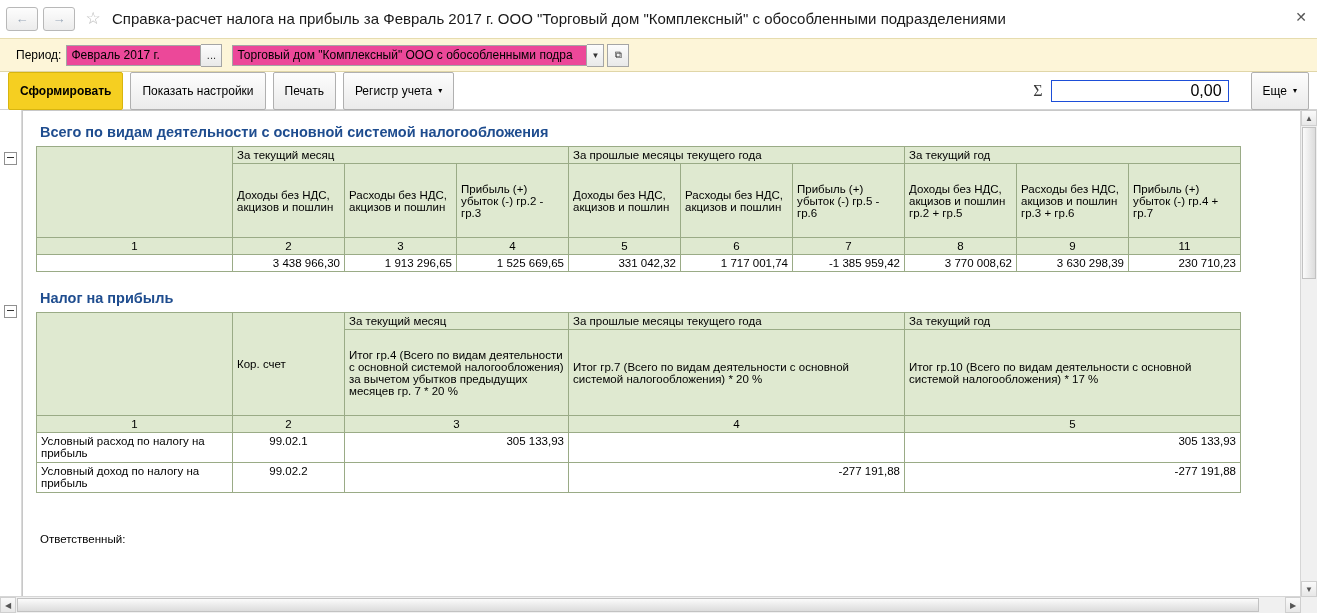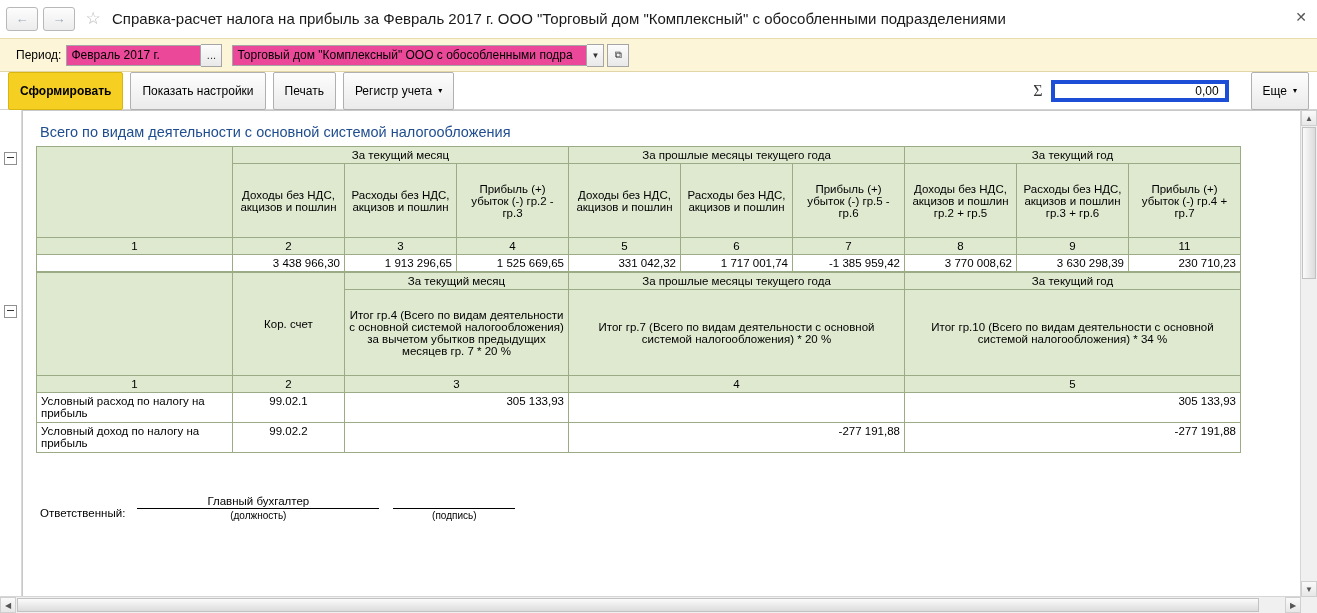--- a/index.html
+++ b/index.html
@@ -162,26 +162,26 @@
   .sum-sign {
     margin-left: auto;
     font-size: 16px;
     color: #3a3a3a;
     margin-right: 8px;
     font-family: "Liberation Serif", serif;
   }
   .sum-box {
     width: 178px;
     height: 22px;
-    border: 4px solid #1d4ed8;
+    border: 1px solid #1d4ed8;
     background: #fff;
     display: flex; align-items: center; justify-content: flex-end;
     padding-right: 6px;
     box-sizing: border-box;
-    font-size: 12px;
+    font-size: 16px;
   }
   .btn-more { margin-left: 22px; margin-right: 0; }
 
   
   .report-wrap {
     position: absolute;
     top: 110px;
     left: 0;
     right: 0;
     bottom: 0;
@@ -213,39 +213,38 @@
   .report {
     flex: 1;
     position: relative;
     overflow: hidden;
     padding: 8px 0 0 14px;
     box-sizing: border-box;
     background: #fff;
   }
   .sec-title {
     font-size: 14.5px;
-    font-weight: normal;
+    font-weight: bold;
     color: #1f4d8f;
     margin: 6px 0 6px 4px;
   }
   .sec-title.second { margin-top: 18px; }
 
   table.rpt {
     border-collapse: collapse;
     table-layout: fixed;
     font-size: 11.5px;
   }
   table.rpt td {
     border: 1px solid #9aab86;
     padding: 2px 4px;
     vertical-align: top;
   }
   .hdr {
     background: #dfe9d0;
-    text-align: center;
     vertical-align: middle !important;
   }
   .numhdr {
     background: #dfe9d0;
     text-align: center;
     font-size: 11.5px;
   }
   .num { text-align: right; white-space: nowrap; }
   .cell-left { text-align: left; }
   .cell-center { text-align: center; }
@@ -460,41 +459,42 @@
           <td class="num">331 042,32</td>
           <td class="num">1 717 001,74</td>
           <td class="num">-1 385 959,42</td>
           <td class="num">3 770 008,62</td>
           <td class="num">3 630 298,39</td>
           <td class="num">230 710,23</td>
         </tr>
       </tbody>
         </table>
 
+      <div class="sec-title second">Налог на прибыль</div>
 
       <table class="rpt">
         <colgroup>
           <col style="width:196px">
           <col style="width:112px">
           <col style="width:224px">
           <col style="width:336px">
           <col style="width:336px">
         </colgroup>
         <tbody>
             <tr>
           <td class="hdr" rowspan="2"></td>
           <td class="hdr" rowspan="2">Кор. счет</td>
           <td class="hdr">За текущий месяц</td>
           <td class="hdr">За прошлые месяцы текущего года</td>
           <td class="hdr">За текущий год</td>
         </tr>
         <tr style="height:86px">
           <td class="hdr">Итог гр.4 (Всего по видам деятельности с основной системой налогообложения) за вычетом убытков предыдущих месяцев гр. 7 * 20 %</td>
           <td class="hdr">Итог гр.7 (Всего по видам деятельности с основной системой налогообложения) * 20 %</td>
-          <td class="hdr">Итог гр.10 (Всего по видам деятельности с основной системой налогообложения) * 34 %</td>
+          <td class="hdr">Итог гр.10 (Всего по видам деятельности с основной системой налогообложения) * 17 %</td>
         </tr>
         <tr>
           <td class="numhdr">1</td>
           <td class="numhdr">2</td>
           <td class="numhdr">3</td>
           <td class="numhdr">4</td>
           <td class="numhdr">5</td>
         </tr>
         <tr style="height:30px">
           <td class="cell-left">Условный расход по налогу на прибыль</td>
@@ -508,28 +508,20 @@
           <td class="cell-center">99.02.2</td>
           <td class="num"></td>
           <td class="num">-277 191,88</td>
           <td class="num">-277 191,88</td>
         </tr>
       </tbody>
         </table>
 
       <div class="sig">
         <div class="resp">Ответственный:</div>
-        <div class="slot">
-          <div class="line" style="width:230px">Главный бухгалтер</div>
-          <div class="sub">(должность)</div>
-        </div>
-        <div class="slot">
-          <div class="line" style="width:110px;min-height:14px"></div>
-          <div class="sub">(подпись)</div>
-        </div>
       </div>
 
     </div>
   </div>
 
   <div class="report-frame"></div>
 
   <div class="vscroll">
     <div class="arrow-up">
       <span>▲</span>

